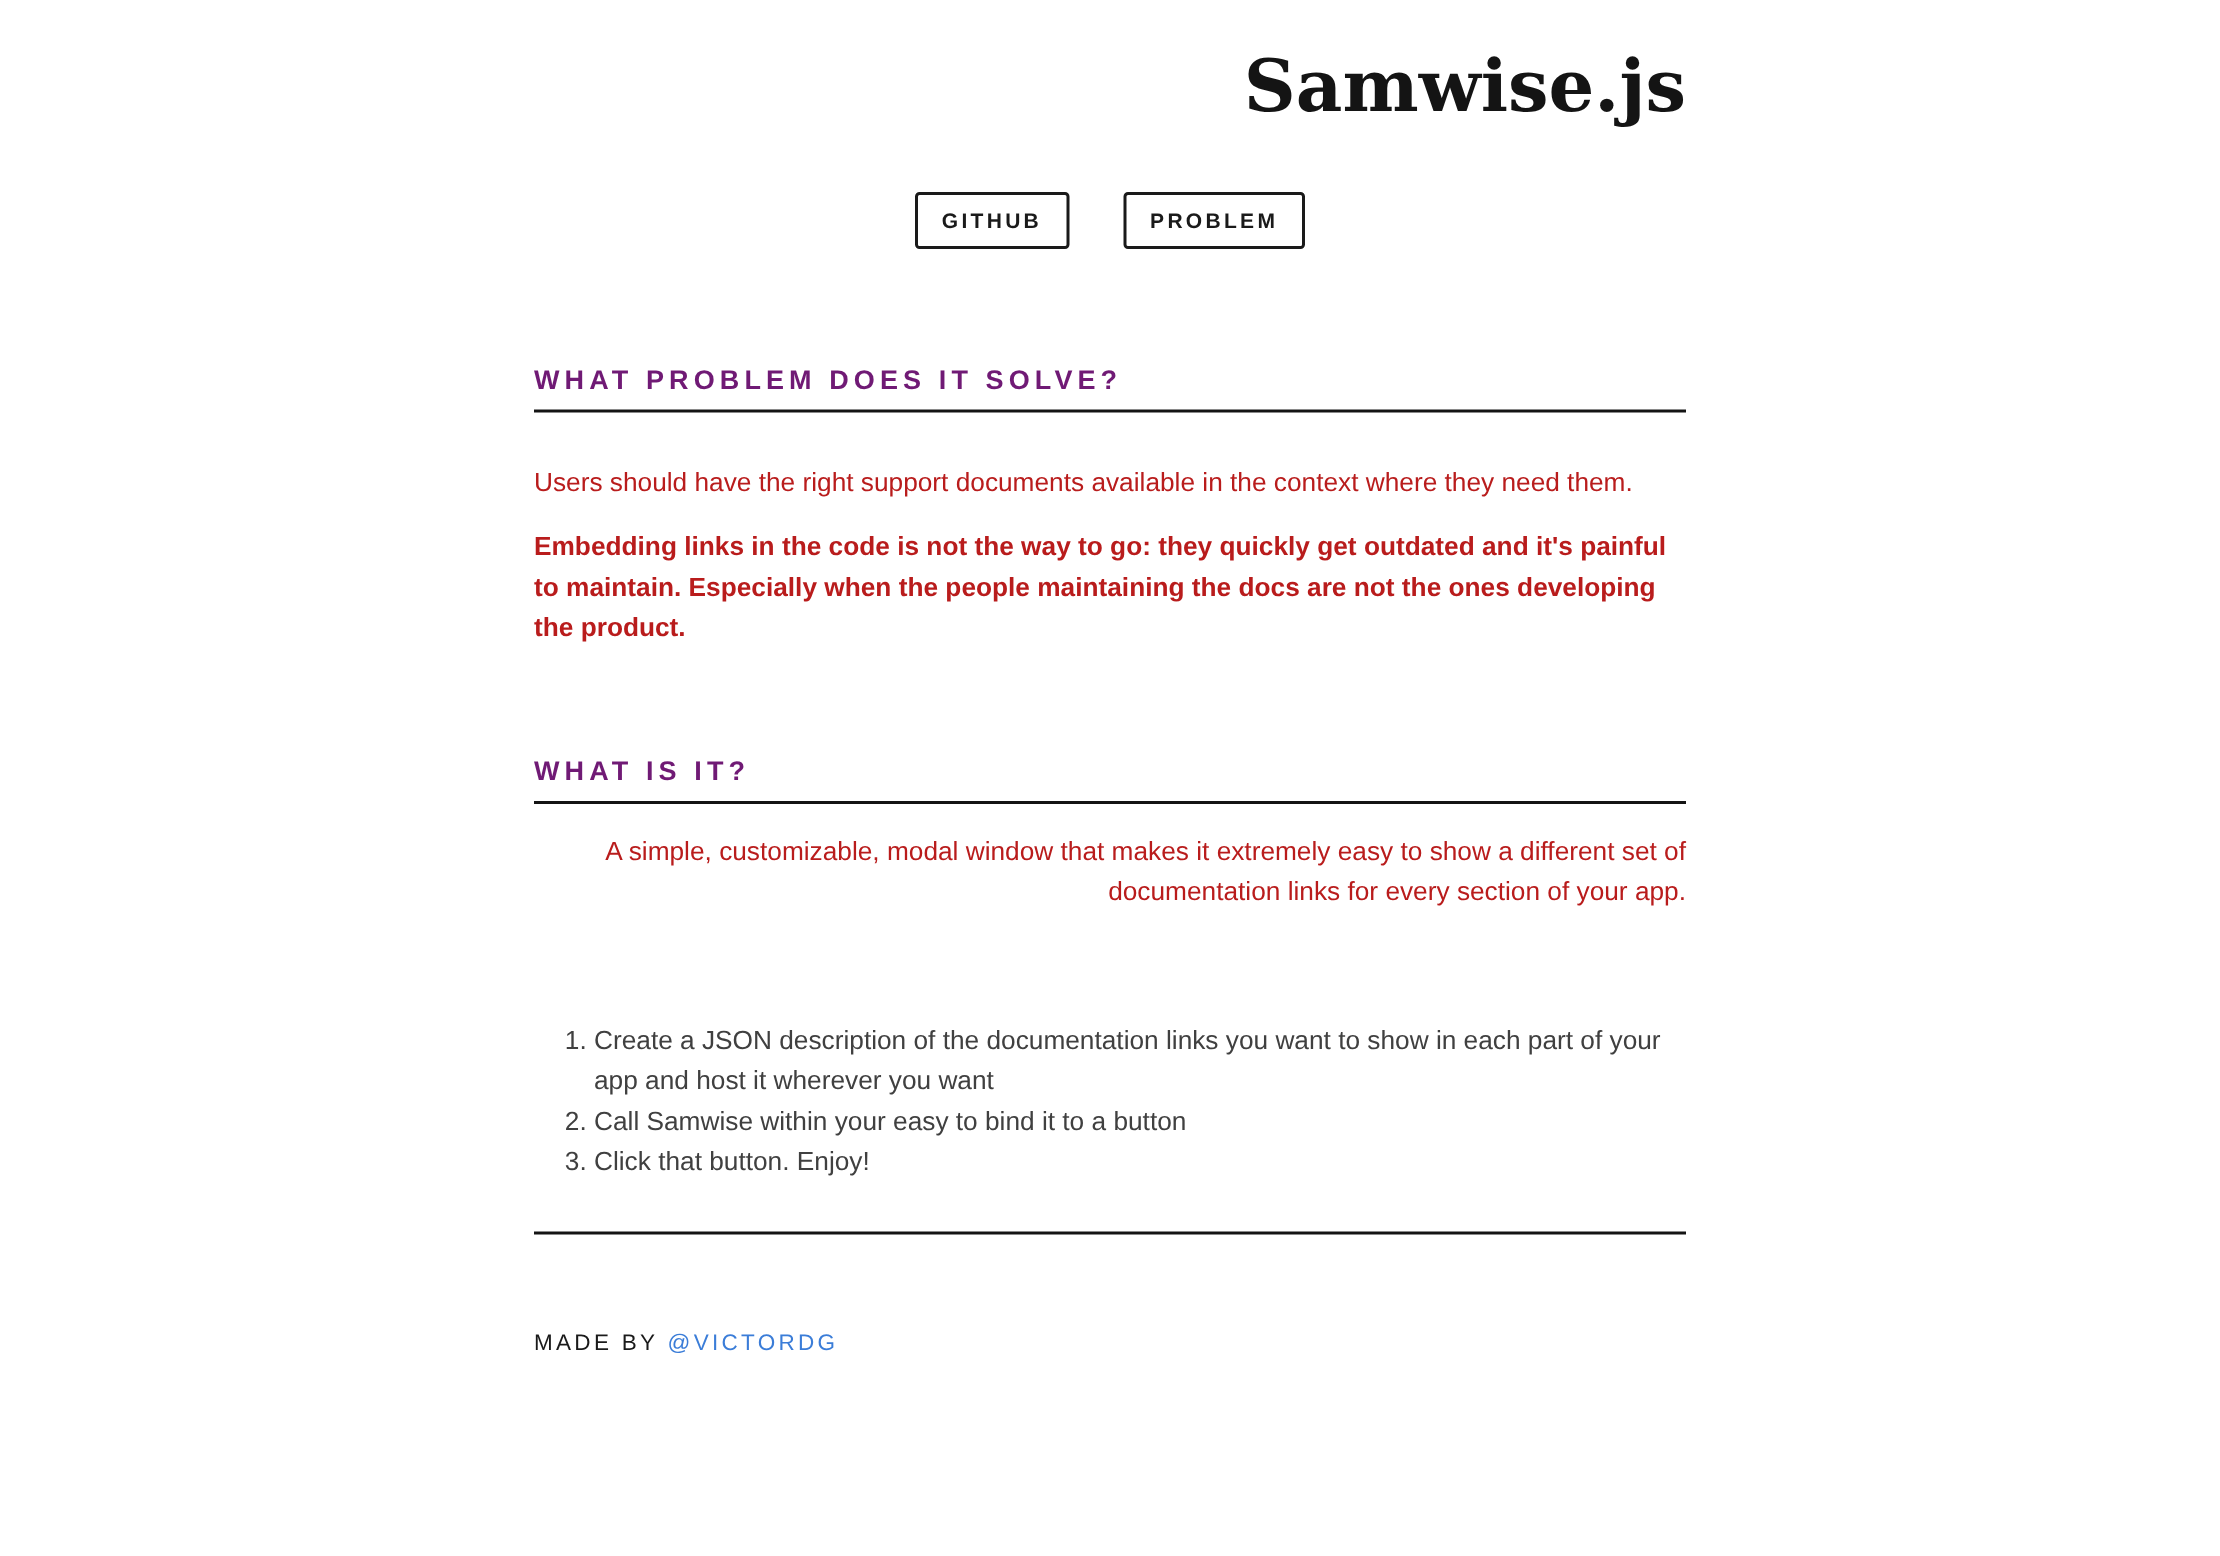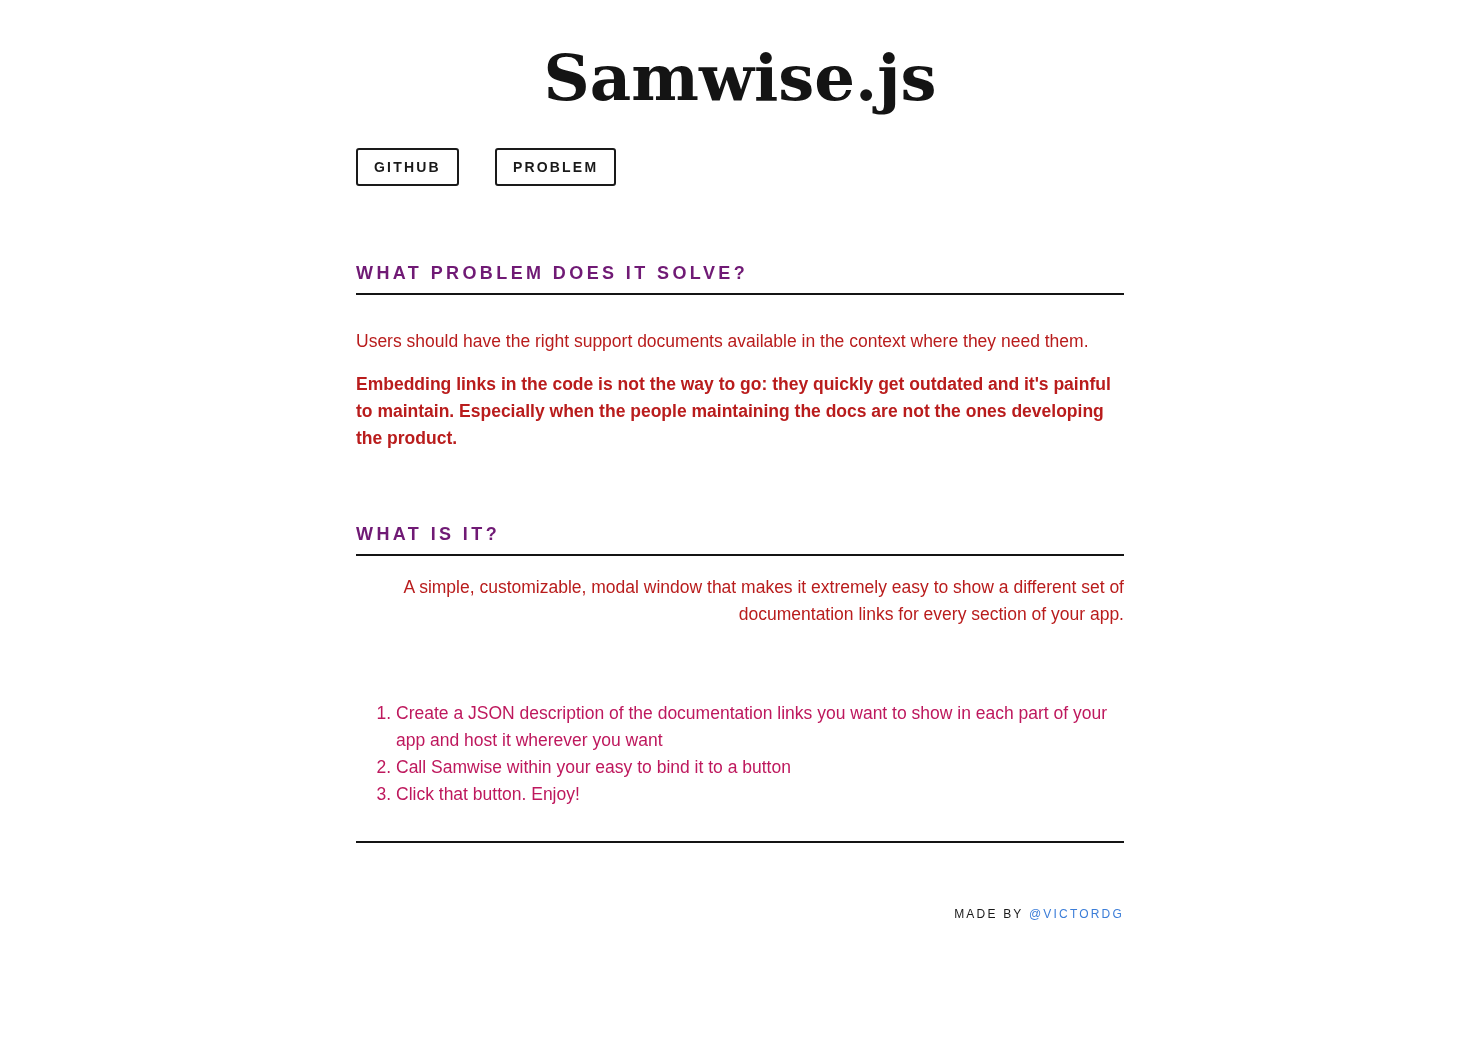--- a/index.html
+++ b/index.html
@@ -4,42 +4,42 @@
 <style>
   html, body { margin: 0; padding: 0; background: #ffffff; }
   body {
     width: 1480px; height: 1037px; overflow: hidden;
     font-family: "Liberation Sans", "DejaVu Sans", sans-serif;
     color: #1a1a1a;
   }
   .wrap { width: 768px; margin: 0 auto; position: relative; }
   .title {
     font-family: "DejaVu Serif", "Liberation Serif", serif;
-    font-weight: bold; font-size: 64px; text-align: center;
-    margin: 0; padding-top: 48px; height: 60px; line-height: 60px;
+    font-weight: bold; font-size: 48px; text-align: right;
+    margin: 0; padding-top: 28px; height: 60px; line-height: 60px;
     color: #141414; letter-spacing: 0px;
   }
-  .btn-row { display: flex; gap: 36px; margin-top: 40px; }
+  .btn-row { display: flex; justify-content: center; gap: 36px; margin-top: 40px; }
   .btn {
     border: 2px solid #1a1a1a; border-radius: 3px; background: #fff;
     font-family: "Liberation Sans", sans-serif; font-weight: bold;
     font-size: 14px; letter-spacing: 2.2px; color: #1a1a1a;
     height: 38px; box-sizing: border-box; padding: 0 16px;
     display: flex; align-items: center; cursor: pointer;
   }
   .section-h {
     font-weight: bold; font-size: 18px; letter-spacing: 3.4px;
     margin: 0; padding-bottom: 9px; border-bottom: 2px solid #141414;
     color: #701a75;
   }
   p { font-size: 17.5px; line-height: 27px; margin: 0; color: #b91c1c; }
-  ol { margin: 0; padding-left: 40px; font-size: 17.5px; line-height: 27px; color: #be185d; }
+  ol { margin: 0; padding-left: 40px; font-size: 17.5px; line-height: 27px; color: #404040; }
   ol li { padding-left: 0; }
   .rule { border: 0; border-top: 2px solid #141414; margin: 0; }
-  .footer { text-align: right; font-size: 12px; letter-spacing: 2.2px; color: #1a1a1a; }
+  .footer { text-align: left; font-size: 15px; letter-spacing: 2.2px; color: #1a1a1a; }
   .footer a { color: #3b7dd8; text-decoration: none; }
 </style>
 </head>
 <body>
 
 <div class="wrap">
   <h1 class="title">Samwise.js</h1>
 
   <div class="btn-row">
     <button class="btn">GITHUB</button>

